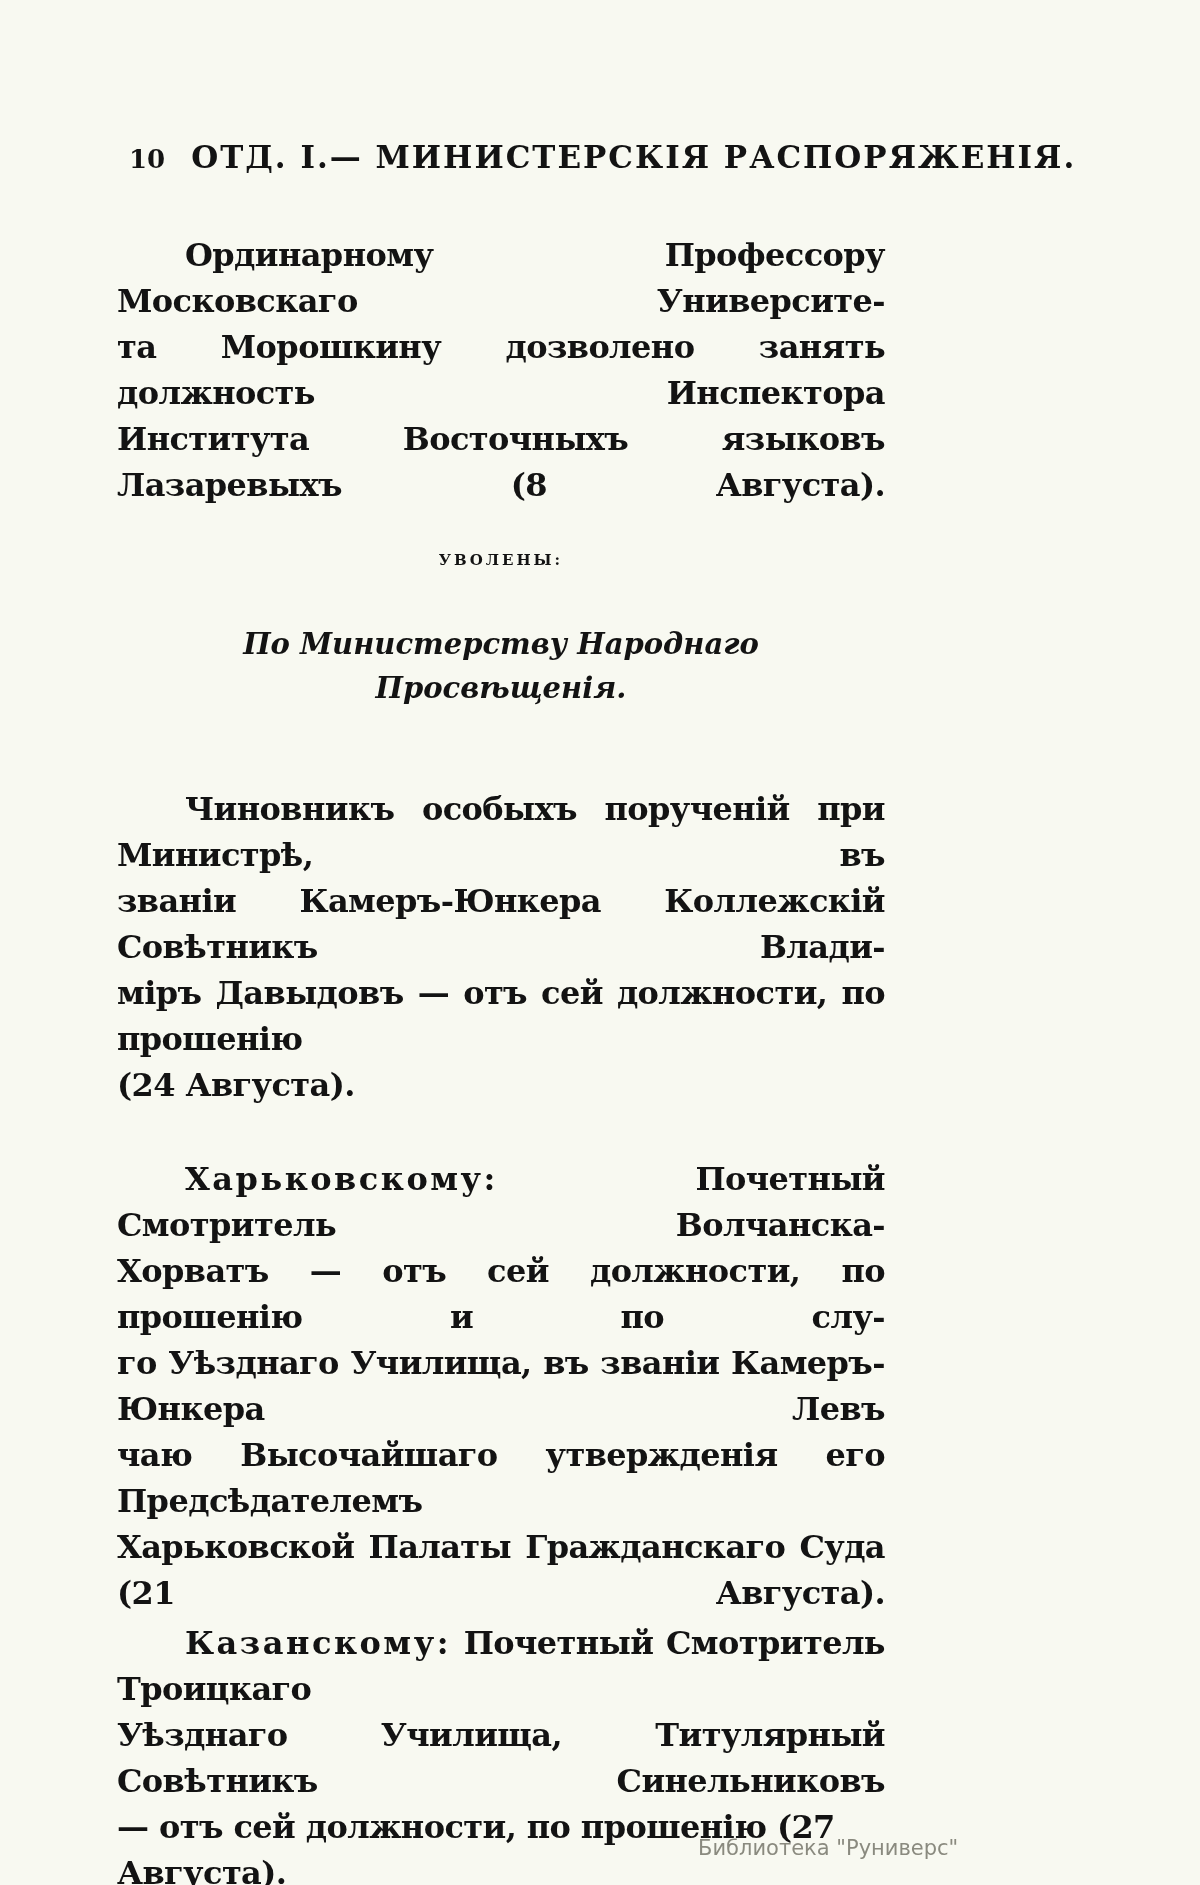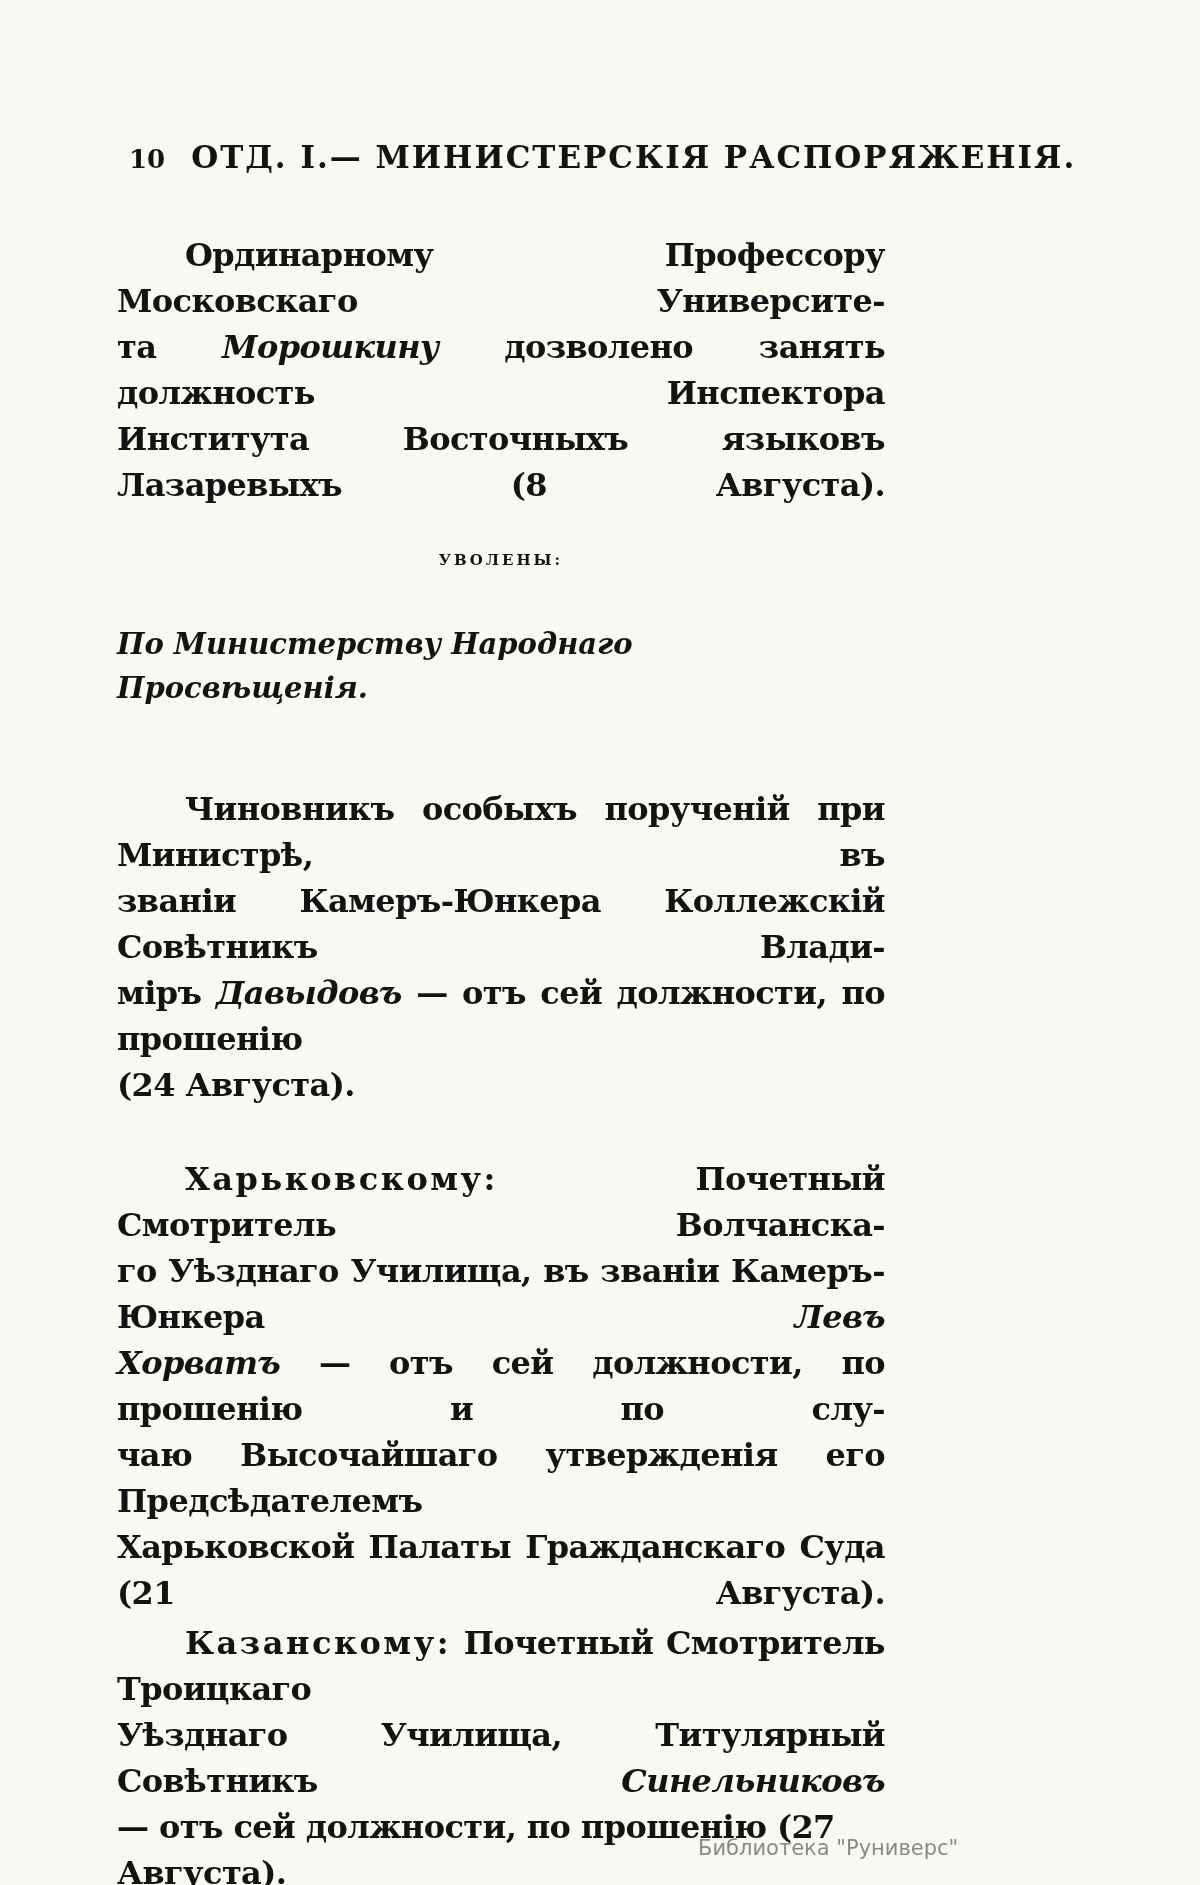--- a/index.html
+++ b/index.html
@@ -14,31 +14,31 @@
   
   .header-row{display:flex;align-items:baseline;font-weight:bold;line-height:34px;}
   .pagenum{font-size:26px;padding-left:12px;}
   .sectitle{margin-left:26px;font-size:31px;letter-spacing:2px;white-space:nowrap;}
 
   
   .para{font-size:32px;font-weight:bold;line-height:46px;letter-spacing:-0.6px;}
   .line{text-align:justify;text-align-last:justify;}
   .line.last{text-align:left;text-align-last:left;}
   .line.indent{text-indent:68px;}
-  .it{font-style:italic;}
+  .it{}
   .sp{letter-spacing:2.5px;}
 
   
   .h-caps{
     font-size:15px;font-weight:bold;letter-spacing:3px;
     text-align:center;line-height:40px;
   }
   .h-italic{
     font-size:29px;font-weight:bold;font-style:italic;
-    text-align:left;line-height:44px;
+    text-align:center;line-height:44px;
   }
 
   
   [data-name="paragraph-moroshkin"]{margin-top:56px;}
   [data-name="heading-uvoleny"]{margin-top:32px;}
   [data-name="subheading-ministry"]{margin-top:42px;}
   [data-name="paragraph-davydov"]{margin-top:76px;}
   [data-name="subheading-districts"]{margin-top:35px;}
   [data-name="paragraph-kharkov"]{margin-top:48px;}
   [data-name="paragraph-kazan"]{margin-top:4px;}
@@ -67,22 +67,22 @@
         <div class="h-caps" data-name="heading-uvoleny">УВОЛЕНЫ:</div>
         <div class="h-italic" data-name="subheading-ministry">По Министерству Народнаго Просвѣщенія.</div>
         <div class="para" data-name="paragraph-davydov">
           <div class="line indent" data-name="text-line"><span data-name="text-segment" class="">Чиновникъ особыхъ порученій при Министрѣ, въ</span></div>
           <div class="line" data-name="text-line"><span data-name="text-segment" class="">званіи Камеръ-Юнкера Коллежскій Совѣтникъ Влади-</span></div>
           <div class="line" data-name="text-line"><span data-name="text-segment" class="">міръ </span><span data-name="italic-name-text" class="it">Давыдовъ</span><span data-name="text-segment" class=""> — отъ сей должности, по прошенію</span></div>
           <div class="line last" data-name="text-line"><span data-name="text-segment" class="">(24 Августа).</span></div>
         </div>
         <div class="para" data-name="paragraph-kharkov">
           <div class="line indent" data-name="text-line"><span data-name="text-segment" class="sp">Харьковскому:</span><span data-name="text-segment" class=""> Почетный Смотритель Волчанска-</span></div>
+          <div class="line" data-name="text-line"><span data-name="italic-name-text" class="it">Хорватъ</span><span data-name="text-segment" class=""> — отъ сей должности, по прошенію и по слу-</span></div>
           <div class="line" data-name="text-line"><span data-name="text-segment" class="">го Уѣзднаго Училища, въ званіи Камеръ-Юнкера </span><span data-name="italic-name-text" class="it">Левъ</span></div>
-          <div class="line" data-name="text-line"><span data-name="italic-name-text" class="it">Хорватъ</span><span data-name="text-segment" class=""> — отъ сей должности, по прошенію и по слу-</span></div>
           <div class="line" data-name="text-line"><span data-name="text-segment" class="">чаю Высочайшаго утвержденія его Предсѣдателемъ</span></div>
           <div class="line" data-name="text-line"><span data-name="text-segment" class="">Харьковской Палаты Гражданскаго Суда (21 Августа).</span></div>
         </div>
         <div class="para" data-name="paragraph-kazan">
           <div class="line indent" data-name="text-line"><span data-name="text-segment" class="sp">Казанскому:</span><span data-name="text-segment" class=""> Почетный Смотритель Троицкаго</span></div>
           <div class="line" data-name="text-line"><span data-name="text-segment" class="">Уѣзднаго Училища, Титулярный Совѣтникъ </span><span data-name="italic-name-text" class="it">Синельниковъ</span></div>
           <div class="line last" data-name="text-line"><span data-name="text-segment" class="">— отъ сей должности, по прошенію (27 Августа).</span></div>
         </div>
       </div>
   </div>

